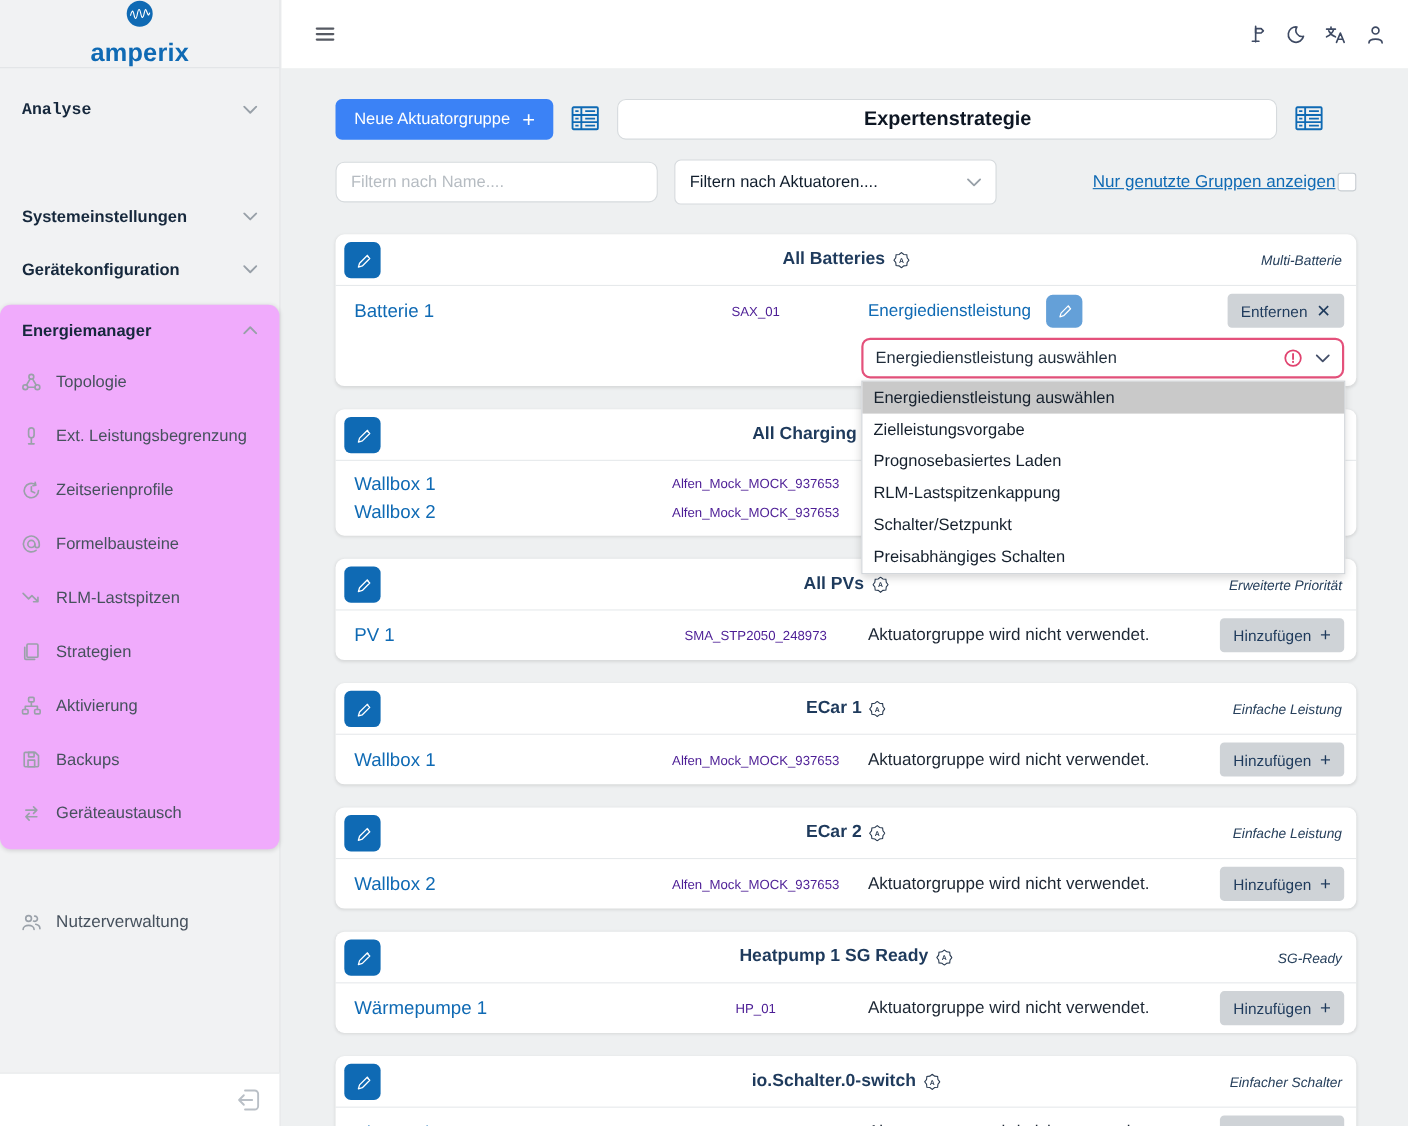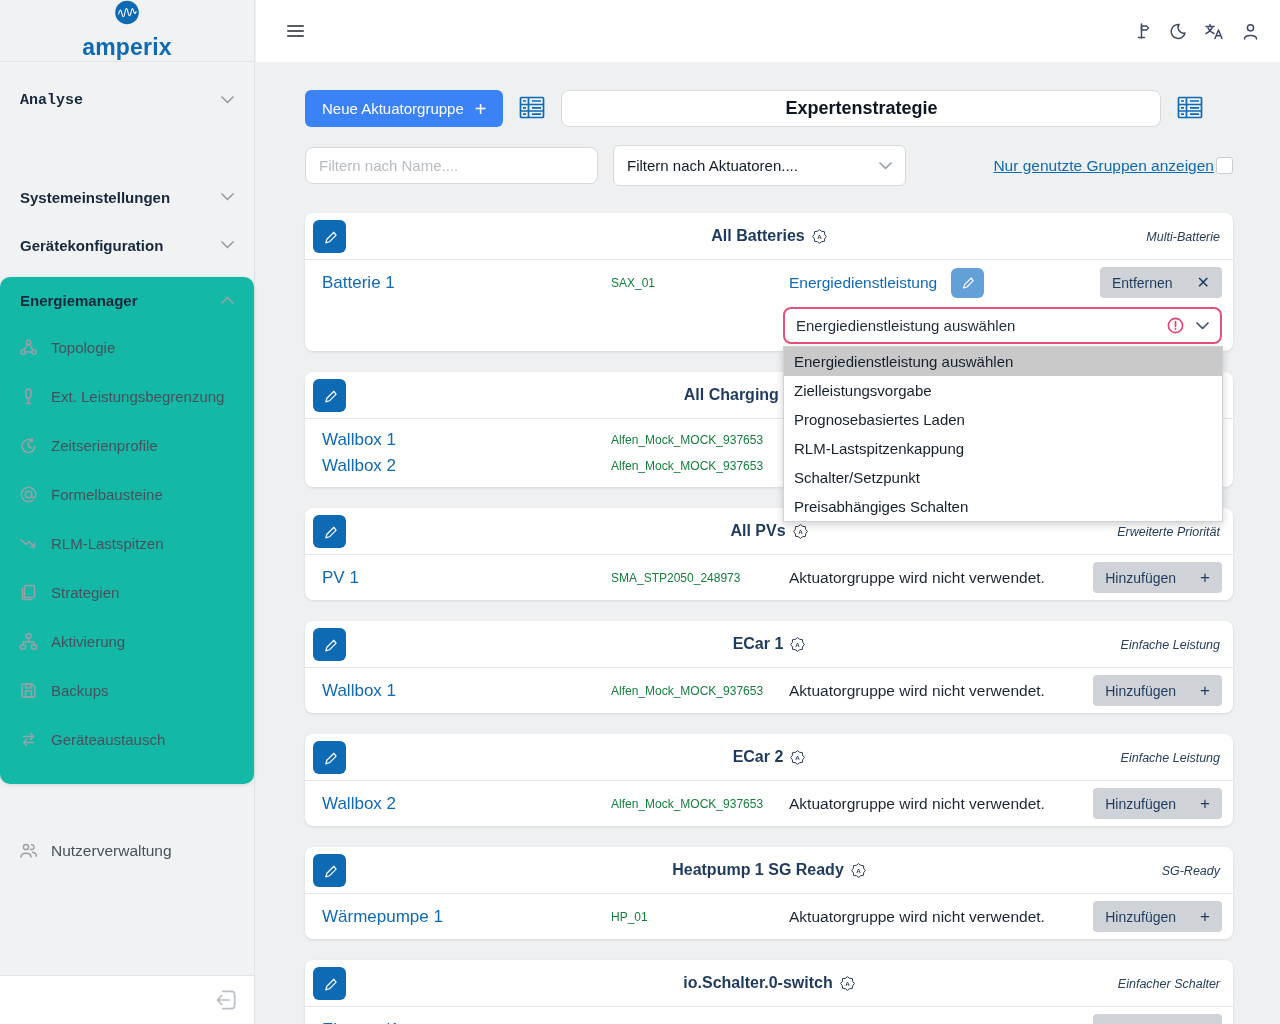--- a/index.html
+++ b/index.html
@@ -11,22 +11,22 @@
   }
   
   .sidebar { position:absolute; left:0; top:0; width:255px; height:1024px;
     background:#f1f2f3; border-right:1px solid #e2e4e6; }
   .logo-row { height:62px; display:flex; align-items:center; justify-content:center;
     gap:9px; border-bottom:1px solid #e2e4e6;flex-direction:column; }
   .brand-name { font-size:23px; color:#0f6ab4; font-weight:600; letter-spacing:.2px; }
   .nav-section { height:48px; display:flex; align-items:center; justify-content:space-between;
     padding:0 20px; font-weight:700; font-size:15px; color:#16283c; cursor:pointer; }
   .sec-analyse { margin-top:14px; margin-bottom:49px;font-family:Liberation Mono, monospace; }
-  .em-card { background:#14b8a6; border-radius:10px; box-shadow:0 1px 4px rgba(0,0,0,.12);
-    margin-top:8px; padding-bottom:20px; }
+  .em-card { background:#f0abfc; border-radius:10px; box-shadow:0 1px 4px rgba(0,0,0,.12);
+    margin-top:8px; padding-bottom:8px; }
   .em-item { height:49px; display:flex; align-items:center; gap:13px; padding:0 19px;
     font-size:15px; color:#46515d; cursor:pointer; }
   .em-item svg, .user-row svg { flex:none; }
   .user-row { margin-top:42px; height:49px; display:flex; align-items:center; gap:13px;
     padding:0 19px; font-size:15.5px; color:#46515d; cursor:pointer;text-align:center; }
   .sidebar-footer { position:absolute; left:0; right:0; bottom:0; height:49px;
     background:#fff; border-top:1px solid #e2e4e6; display:flex; align-items:center;
     justify-content:flex-end; padding-right:15px; }
   .icon-gray { stroke:#9aa1a9; fill:none; stroke-width:1.5; stroke-linecap:round; stroke-linejoin:round; }
   .chev { stroke:#98a0a8; fill:none; stroke-width:1.7; stroke-linecap:round; stroke-linejoin:round; }
@@ -65,28 +65,28 @@
   .edit-btn { position:absolute; left:8px; top:7px; width:33px; height:33px; background:#0f6ab4;
     border:none; border-radius:6px; display:flex; align-items:center; justify-content:center; cursor:pointer; }
   .card-title { position:absolute; inset:0; display:flex; align-items:center; justify-content:center;
     gap:7px; font-weight:700; font-size:16px; color:#1e3a5c; }
   .card-type { position:absolute; right:13px; top:0; height:47px; display:flex; align-items:center;
     font-style:italic; font-size:12.5px; color:#27405c; }
   .card-row { display:flex; align-items:center; height:45px; padding:0 11px; }
   .card-row.compact { height:26px; }
   .rows-pad { padding:8px 0; }
   .row-name { width:295px; font-size:17px; color:#0f6ab4; padding-left:6px; cursor:pointer; }
-  .row-device { width:152px; text-align:left; font-size:12px; color:#15803d; cursor:pointer; }
+  .row-device { width:152px; text-align:center; font-size:12px; color:#4c1d95; cursor:pointer; }
   .row-status { margin-left:26px; font-size:15.5px; color:#1c2633; }
   .row-service { margin-left:26px; font-size:15.5px; color:#0f6ab4; cursor:pointer; }
   .mini-edit { margin-left:14px; width:33px; height:30px; background:#64a0d8; border:none;
     border-radius:6px; display:flex; align-items:center; justify-content:center; cursor:pointer; }
   .btn-gray { margin-left:auto; background:#cfd3d7; border:none; border-radius:4px; height:31px;
     padding:0 12px; font-size:14px; font-family:inherit; color:#1e3a5c; display:flex;
-    align-items:center; gap:24px; cursor:pointer; }
+    align-items:center; gap:8px; cursor:pointer; }
   .btn-gray .x { font-size:16px; }
   .btn-gray .plus { font-size:17px; }
   .select-error { margin:2px 11px 7px 478px; width:439px; height:37px; border:2px solid #e4517b;
     border-radius:8px; background:#fff; display:flex; align-items:center; padding:0 11px;
     font-size:15px; color:#1f2c3a; cursor:pointer; }
   .select-error .right-icons { margin-left:auto; display:flex; align-items:center; gap:12px; }
   
   .dropdown-list { position:absolute; left:783px; top:346px; width:440px; background:#fff;
     border:1px solid #cfd3d7; box-shadow:0 3px 8px rgba(0,0,0,.18); z-index:60; }
   .dropdown-option { height:29px; line-height:29px; padding-left:10px; font-size:15px;

